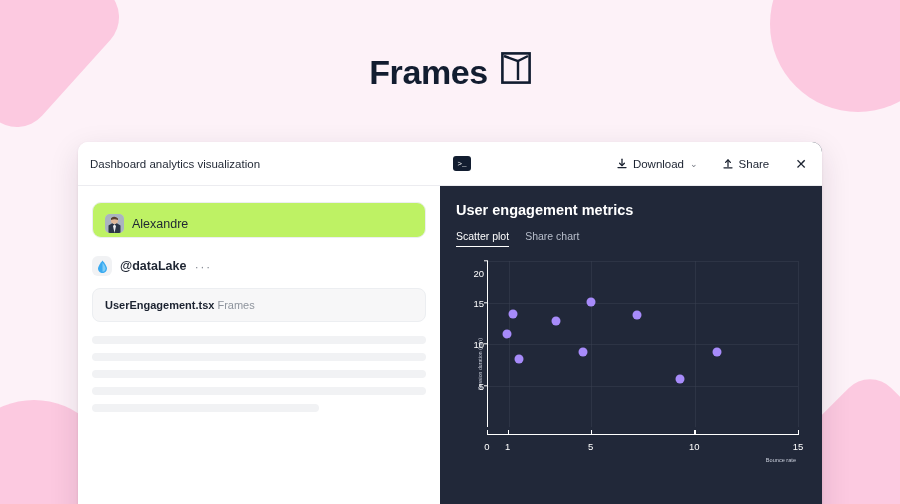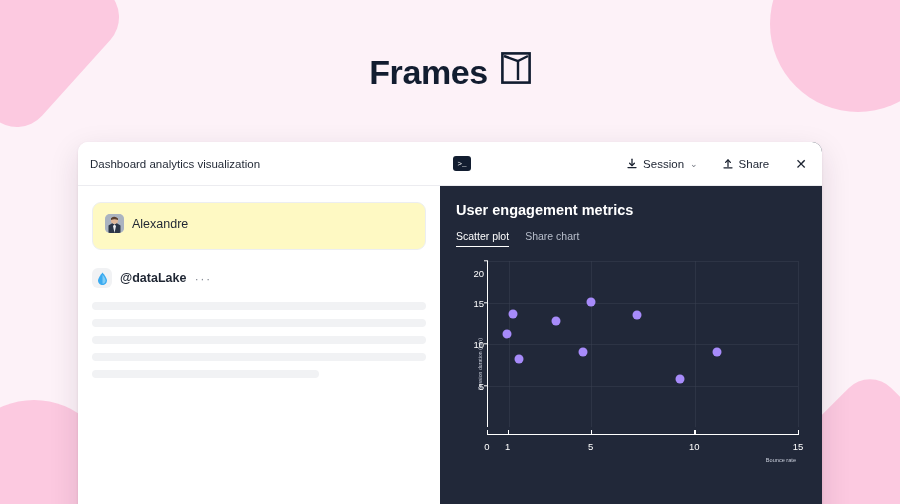--- a/index.html
+++ b/index.html
@@ -48,22 +48,22 @@
   }
   
   .left-pane { width: 362px; background: #fff; display: flex; flex-direction: column; }
   .left-header {
     height: 44px; display: flex; align-items: center;
     padding: 0 0 0 12px; border-bottom: 1px solid #ececf0;
   }
   .left-header-title { font-size: 11.5px; color: #1f2633; }
   .left-body { padding: 16px 14px 0 14px; flex: 1; }
   .msg-card {
-    background: #fef9c3; border: 1px solid #eceef1; border-radius: 9px;
-    padding: 11px 12px 16px 12px;
+    background: #bef264; border: 1px solid #eceef1; border-radius: 9px;
+    padding: 11px 12px 4px 12px;
   }
   .msg-user { display: flex; align-items: center; gap: 8px; }
   .avatar {
     width: 19px; height: 19px; border-radius: 5px; overflow: hidden;
     background: #c8cdd6; flex: 0 0 auto; position: relative;
   }
   .avatar svg { display: block; }
   .msg-username { font-size: 12.5px; color: #1f2633; }
   .msg-text {
     margin-top: 9px; font-size: 11.5px; line-height: 1.55; color: #20262f;
@@ -196,20 +196,23 @@
         <span class="agent-icon">
           <svg width="11" height="13" viewBox="0 0 11 13">
             <path d="M5.5 0.6 C5.5 0.6 10 6 10 8.6 A4.5 4.5 0 0 1 1 8.6 C1 6 5.5 0.6 5.5 0.6 Z" fill="#3aaaf0"></path>
             <path d="M5.5 2.4 C5.5 2.4 8.6 6.4 8.6 8.6 A3.1 3.1 0 0 1 5.5 11.7 Z" fill="#7fcdf7"></path>
           </svg>
         </span>
         <span class="agent-name">@dataLake</span>
         <span class="agent-dots">···</span>
       </div>
 
+      <div class="file-chip">
+        <span class="file-name">UserEngagement.tsx</span><span class="file-kind">Frames</span>
+      </div>
 
       <div class="skeletons">
         <div class="sk"></div>
         <div class="sk"></div>
         <div class="sk"></div>
         <div class="sk"></div>
         <div class="sk" style="width:68%"></div>
       </div>
     </div>
   </div>
@@ -220,21 +223,21 @@
       <span class="header-spacer"></span>
 
       <span class="hdr-btn">
         <span>
           <svg width="12" height="12" viewBox="0 0 12 12" fill="none" stroke="#1b2230" stroke-width="1.3" stroke-linecap="round">
             <path d="M6 1.2 V7.2"></path>
               <path d="M3.6 5.2 L6 7.6 L8.4 5.2"></path>
               <path d="M2 9.6 H10"></path>
           </svg>
         </span>
-        <span>Session</span>
+        <span>Download</span>
         <span class="chev">⌄</span>
       </span>
 
       <span class="hdr-btn" style="margin-left:14px">
         <span>
           <svg width="12" height="12" viewBox="0 0 12 12" fill="none" stroke="#1b2230" stroke-width="1.3" stroke-linecap="round">
             <path d="M6 8.4 V2.2"></path>
               <path d="M3.6 4.4 L6 2 L8.4 4.4"></path>
               <path d="M2 9.8 H10"></path>
           </svg>

